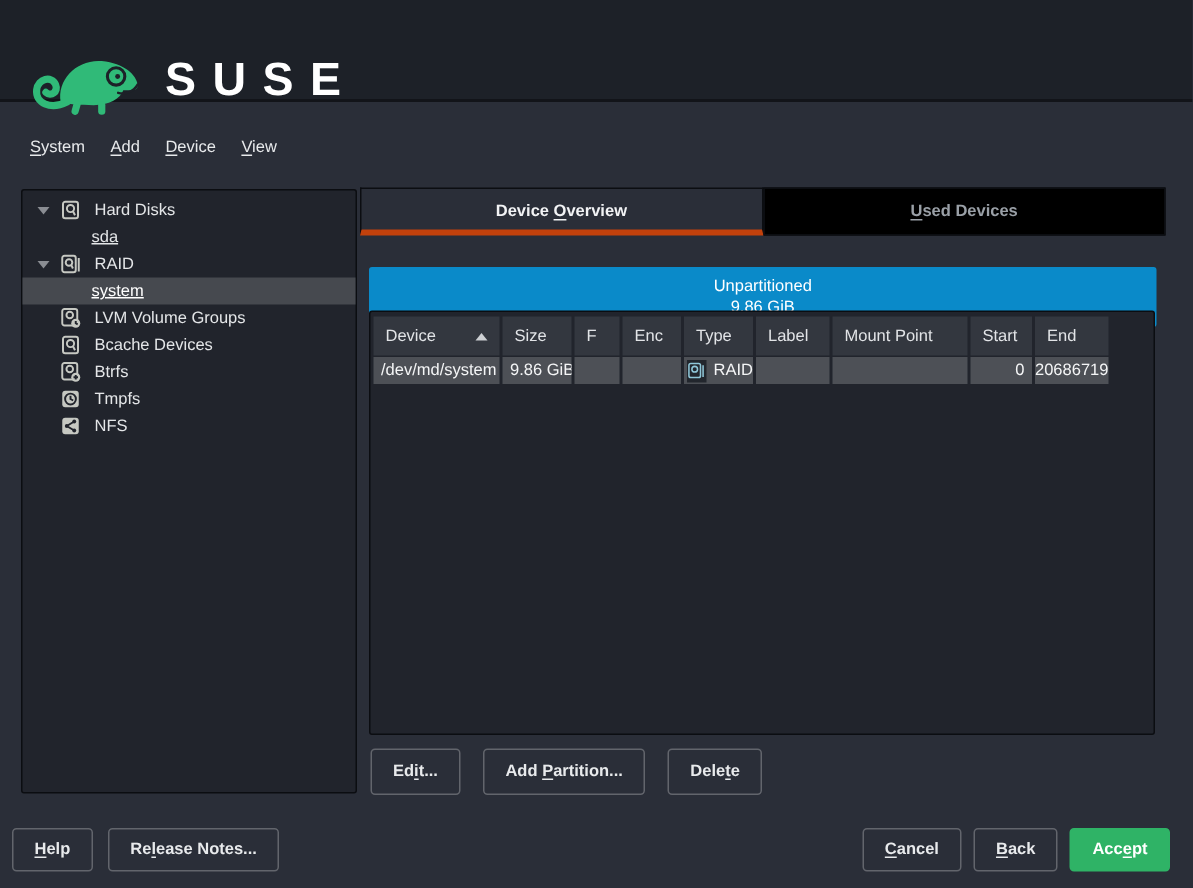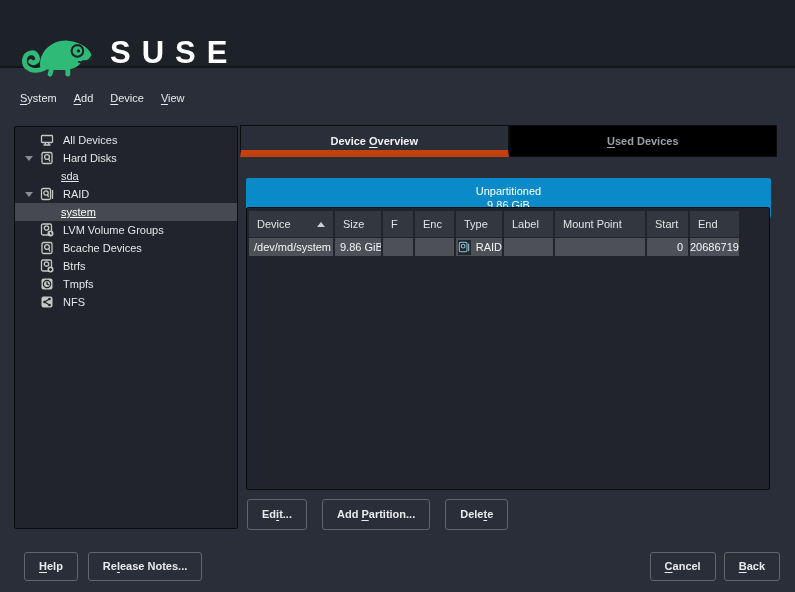--- a/index.html
+++ b/index.html
@@ -54,21 +54,21 @@
   .ticon .fill { fill:#c6c8c2; stroke:none; }
   .ticon .dark { stroke:#21242c; fill:none; }
   .ticon .darkfill { fill:#21242c; stroke:none; }
 
   
   .tabs { position:absolute; left:240px; top:125px; width:537px; height:32px; display:flex; }
   .tab {
     flex:1; text-align:center; line-height:30px; font-size:11px; font-weight:bold;
     border:1px solid #0b0d11; background:#000000; color:#9aa0a7;
   }
-  .tab.active { background:#2a2e38; color:#f2f3f5; border-bottom:7px solid #c2410c; }
+  .tab.active { background:#2a2e38; color:#f2f3f5; border-bottom:4px solid #c2410c; }
 
   
   .banner {
     position:absolute; left:246px; top:178px; width:525px; height:40px;
     background:#0a8ac9; border-radius:2px; color:#ffffff;
     text-align:center; font-size:11px; line-height:14px; padding-top:6px;
   }
 
   
   .table-panel {
@@ -97,21 +97,21 @@
   .type-icon-box { width:15px; height:15px; background:#22262d; display:flex; align-items:center; justify-content:center; }
   .raid-mini * { stroke:#8fc6d8; fill:none; stroke-width:1.2; }
 
   
   .btn {
     display:inline-block; background:transparent; border:1px solid #62656c; border-radius:3px;
     color:#e8eaec; font-size:11px; font-weight:600; font-family:"Liberation Sans", sans-serif;
     padding:0 14px; height:31px; line-height:29px; cursor:default; white-space:nowrap;
   }
   .actions { position:absolute; left:247px; top:499px; display:flex; gap:15px; }
-  .footer-left { position:absolute; left:24px; top:552px; display:flex; gap:10px; }
+  .footer-left { position:absolute; left:8px; top:552px; display:flex; gap:10px; }
   .footer-right { position:absolute; right:15px; top:552px; display:flex; gap:8px; }
   .footer-left .btn, .footer-right .btn { height:29px; line-height:27px; }
   .btn.primary { background:#2fb366; border-color:#2fb366; color:#ffffff; }
 </style>
 </head>
 <body>
 
 <div class="topbar">
   <div class="logo-wrap">
     <svg width="82" height="48" viewBox="0 0 120 68">
@@ -130,30 +130,20 @@
 
 <div class="menubar">
   <span class="menu-item"><span></span><span class="key">S</span><span>ystem</span></span>
   <span class="menu-item"><span></span><span class="key">A</span><span>dd</span></span>
   <span class="menu-item"><span></span><span class="key">D</span><span>evice</span></span>
   <span class="menu-item"><span></span><span class="key">V</span><span>iew</span></span>
 </div>
 
 <div class="tree-panel">
 
-  <div class="tree-row">
-    <span class="tw-arrow"></span>
-    <span class="tw-icon">
-      <svg class="ticon" width="14" height="14" viewBox="0 0 14 14">
-          <rect x="1.5" y="2.5" width="11" height="7" rx="0.8"></rect>
-          <path d="M5.5 9.5 L5 12 M8.5 9.5 L9 12 M3.5 12 L10.5 12"></path>
-        </svg>
-    </span>
-    <span class="tw-label">All Devices</span>
-  </div>
 
   <div class="tree-row">
     <span class="tw-arrow">
         <span class="tri-down"></span>
       </span>
     <span class="tw-icon">
       <svg class="ticon" width="14" height="14" viewBox="0 0 14 14">
           <rect x="2" y="1.5" width="10" height="11" rx="1.5"></rect>
           <circle cx="7" cy="6" r="2.4"></circle>
           <path d="M8.5 7.5 L10 10.5"></path>
@@ -303,13 +293,14 @@
 </div>
 
 <div class="footer-left">
   <button class="btn"><span></span><span class="key">H</span><span>elp</span></button>
   <button class="btn"><span>Re</span><span class="key">l</span><span>ease Notes...</span></button>
 </div>
 
 <div class="footer-right">
   <button class="btn"><span></span><span class="key">C</span><span>ancel</span></button>
   <button class="btn"><span></span><span class="key">B</span><span>ack</span></button>
+  <button class="btn primary"><span>Acc</span><span class="key">e</span><span>pt</span></button>
 </div>
 
 </body></html>

